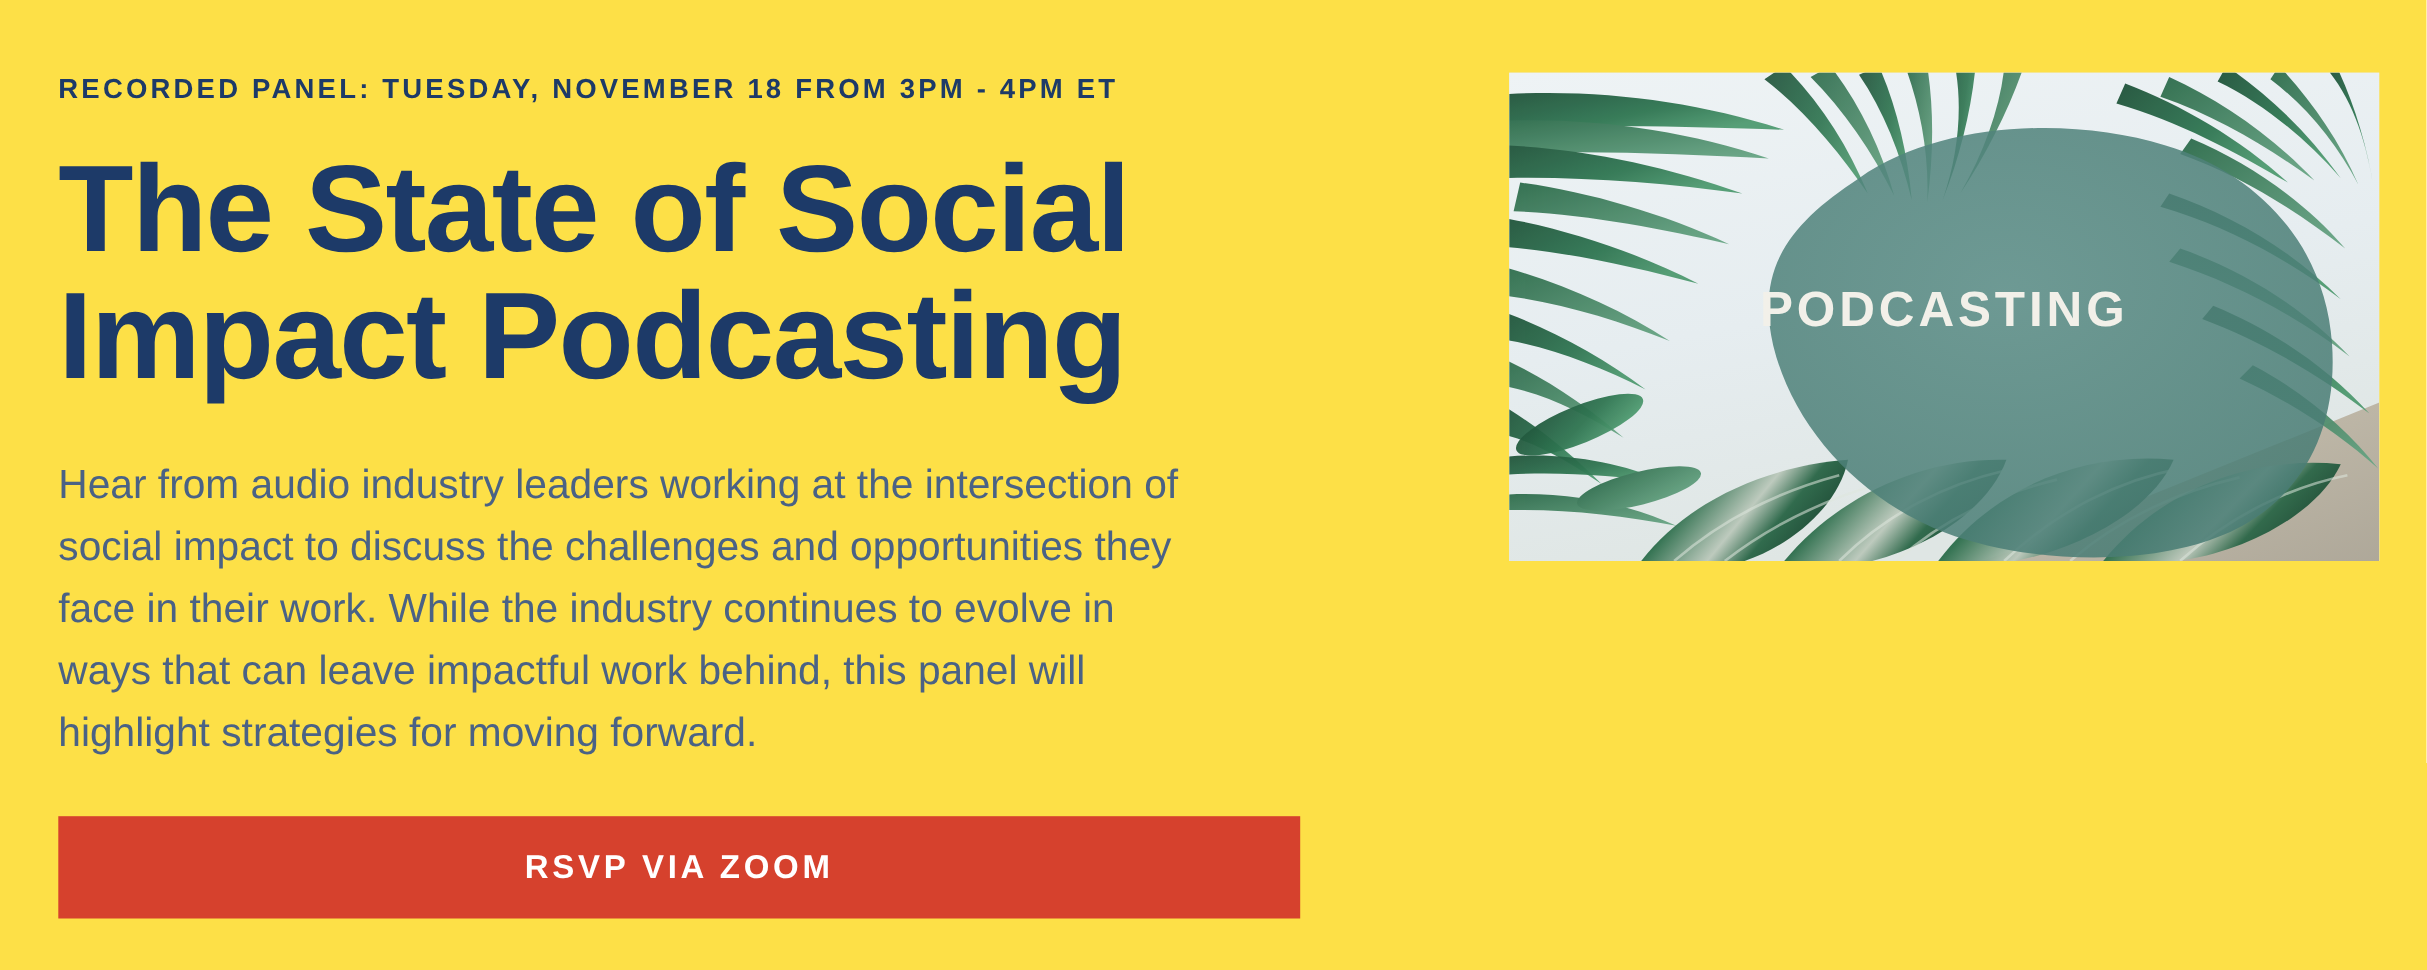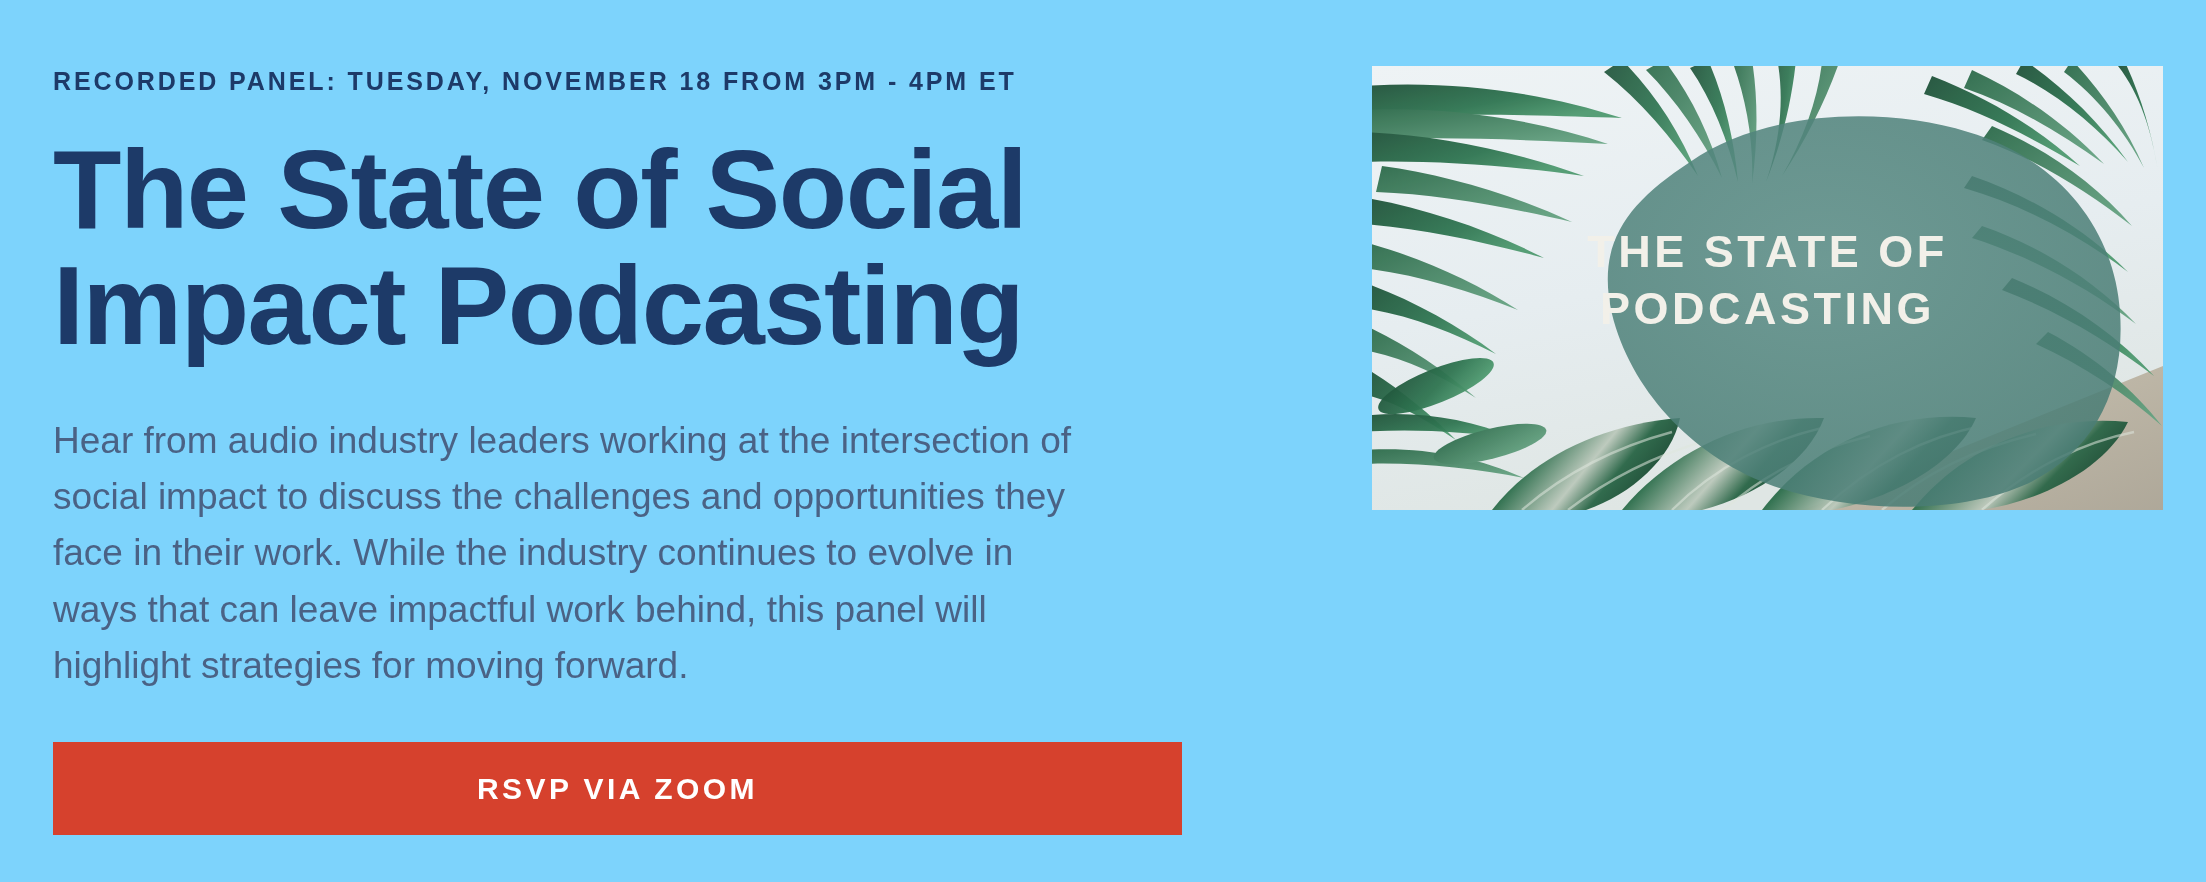--- a/index.html
+++ b/index.html
@@ -9,21 +9,21 @@
     height: 882px;
     background: #ffffff;
     font-family: "Liberation Sans", sans-serif;
     overflow: hidden;
   }
 
   .promo-section {
     position: relative;
     width: 2206px;
     height: 882px;
-    background: #7dd3fc;
+    background: #fde047;
   }
 
   
   .content-column {
     position: absolute;
     left: 53px;
     top: 66px;
     width: 1130px;
   }
 
@@ -228,18 +228,17 @@
           <path d="M610 444 C656 402 712 376 762 366"></path>
         </g>
       </g>
 
       <path d="M318 96 C392 44 512 40 596 66 C684 92 742 160 748 246
                C754 330 716 392 650 420 C580 450 470 446 396 418
                C318 388 258 322 240 248 C224 178 254 138 318 96 Z" fill="url(#blobShade)" opacity="0.86"></path>
     </svg>
 
     <div class="blob-text">
-      <div class="blob-line">THE STATE OF</div>
       <div class="blob-line">PODCASTING</div>
     </div>
   </div>
 
 </div>
 
 </body></html>

